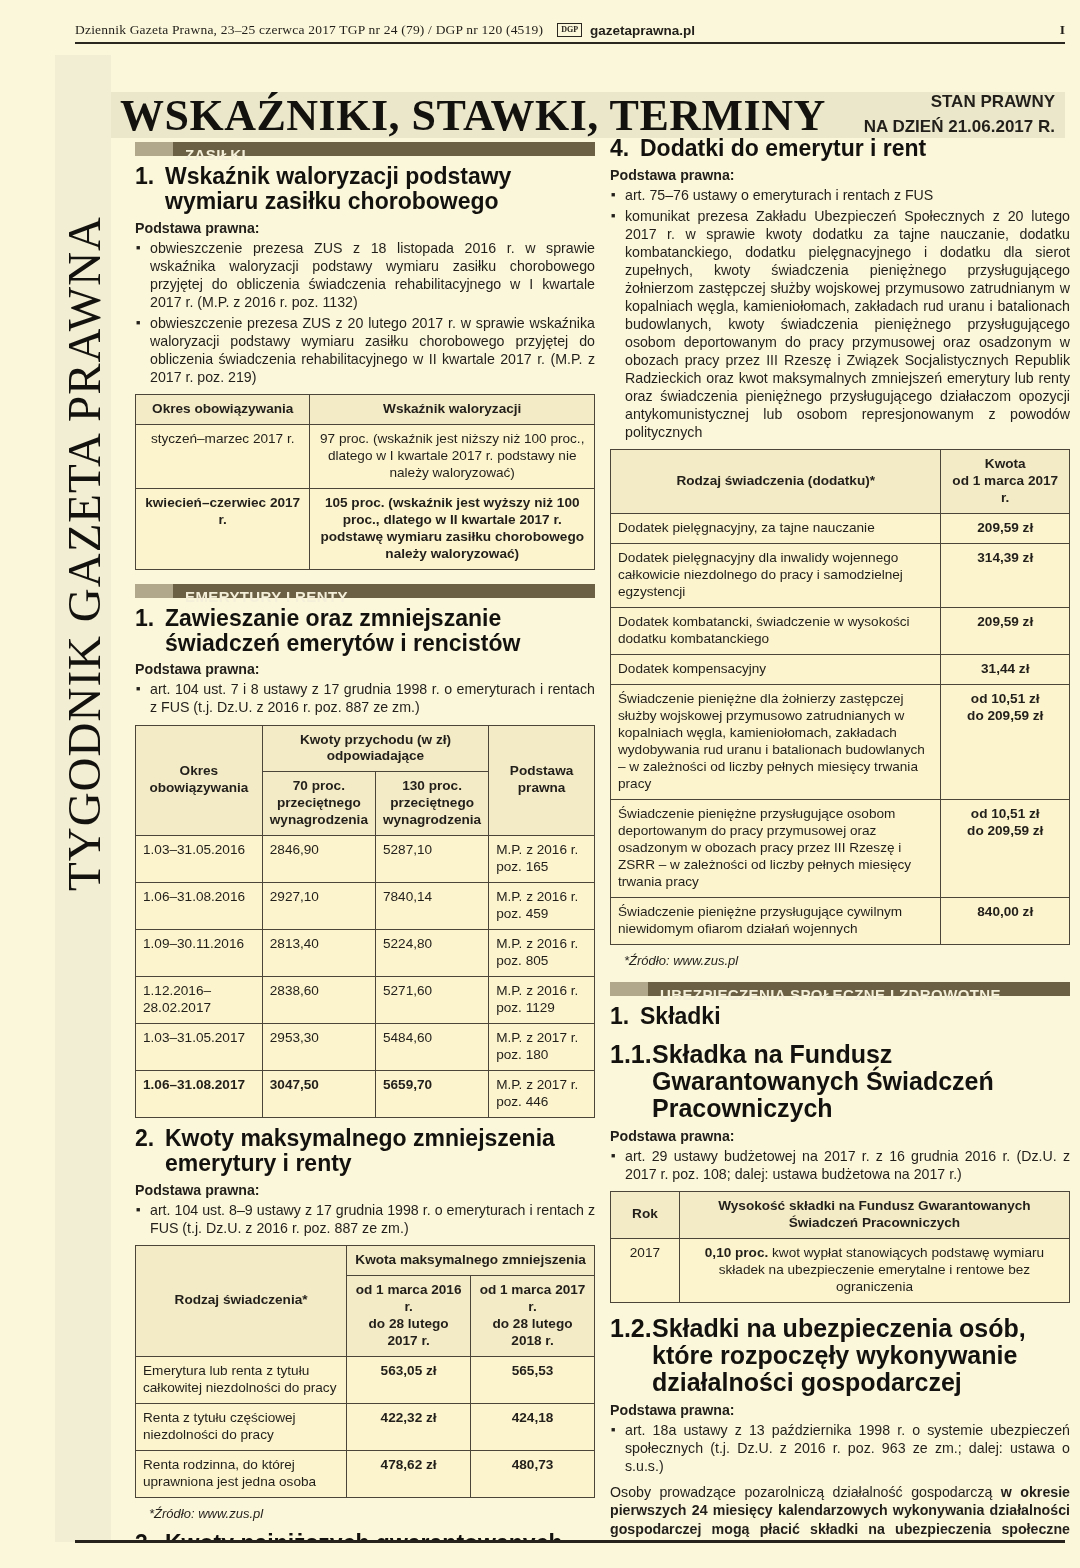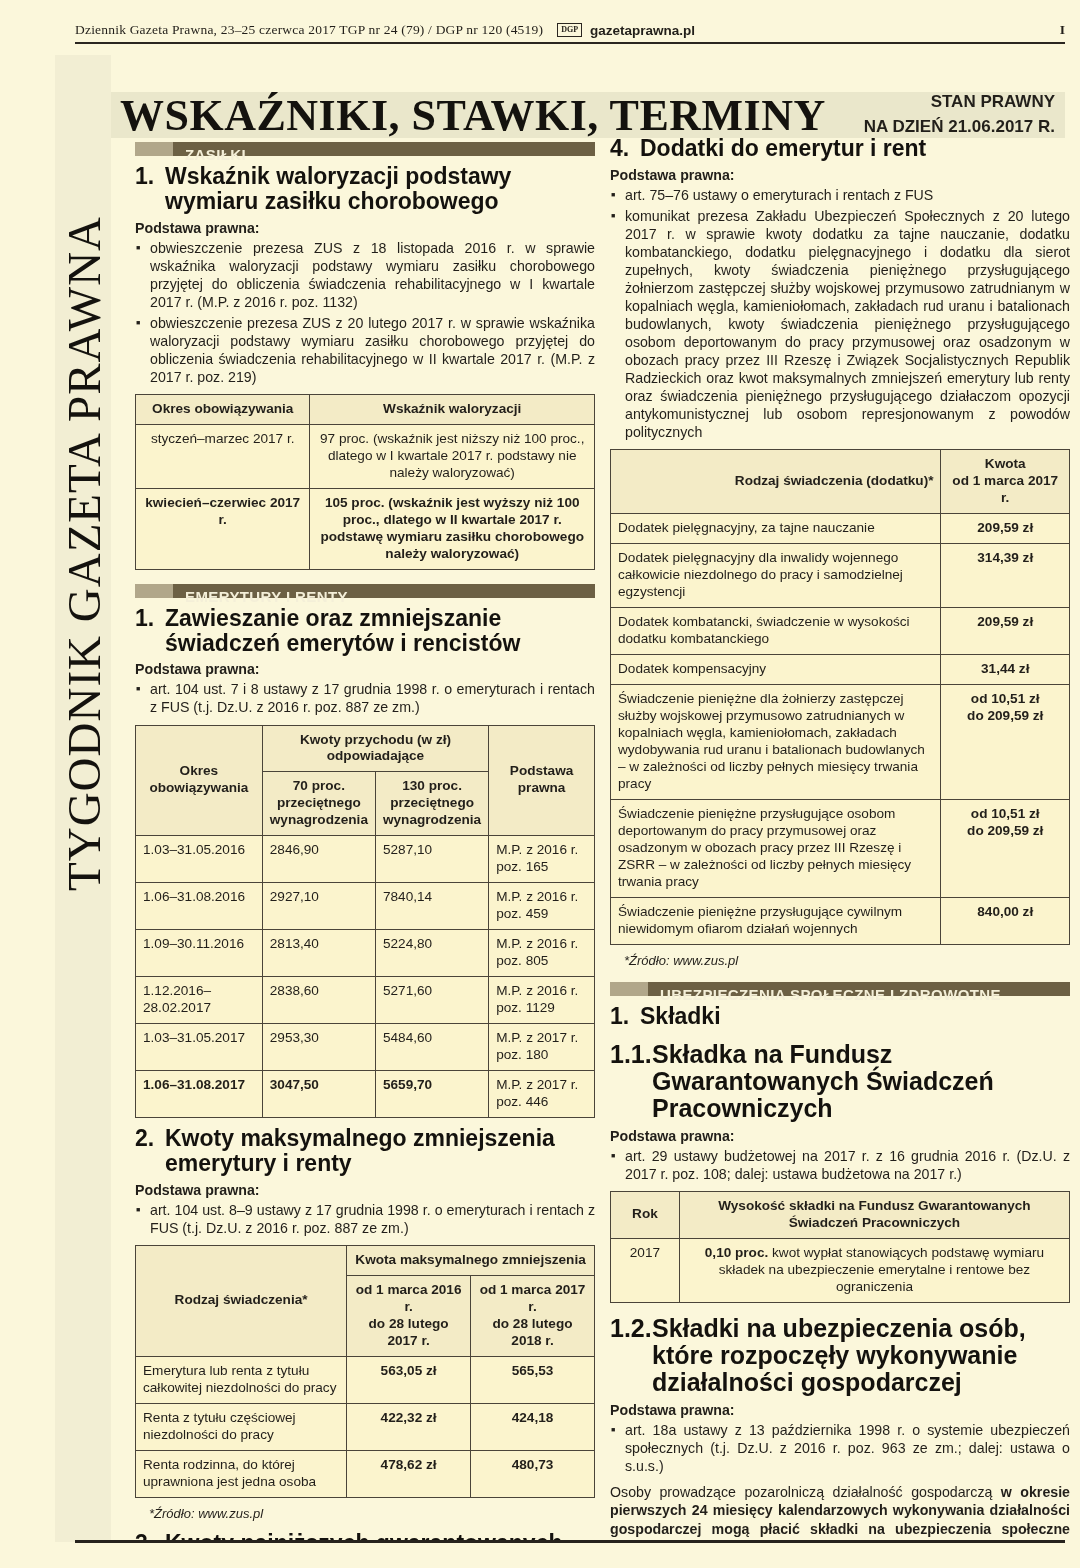--- a/index.html
+++ b/index.html
@@ -304,21 +304,21 @@
         </li>
     </ul>
 
     <table class="tbl">
       <colgroup>
           <col style="width:72%">
           <col style="width:28%">
         </colgroup>
       <thead>
         <tr>
-          <th style="text-align:right">Rodzaj świadczenia (dodatku)*</th>
+          <th style="text-align:center">Rodzaj świadczenia (dodatku)*</th>
           <th class="pre">Kwota
 od 1 marca 2017 r.</th>
         </tr>
       </thead>
       <tbody>
         <tr>
           <td>Dodatek pielęgnacyjny, za tajne nauczanie</td>
           <td class="amt">209,59 zł</td>
         </tr>
         <tr>

